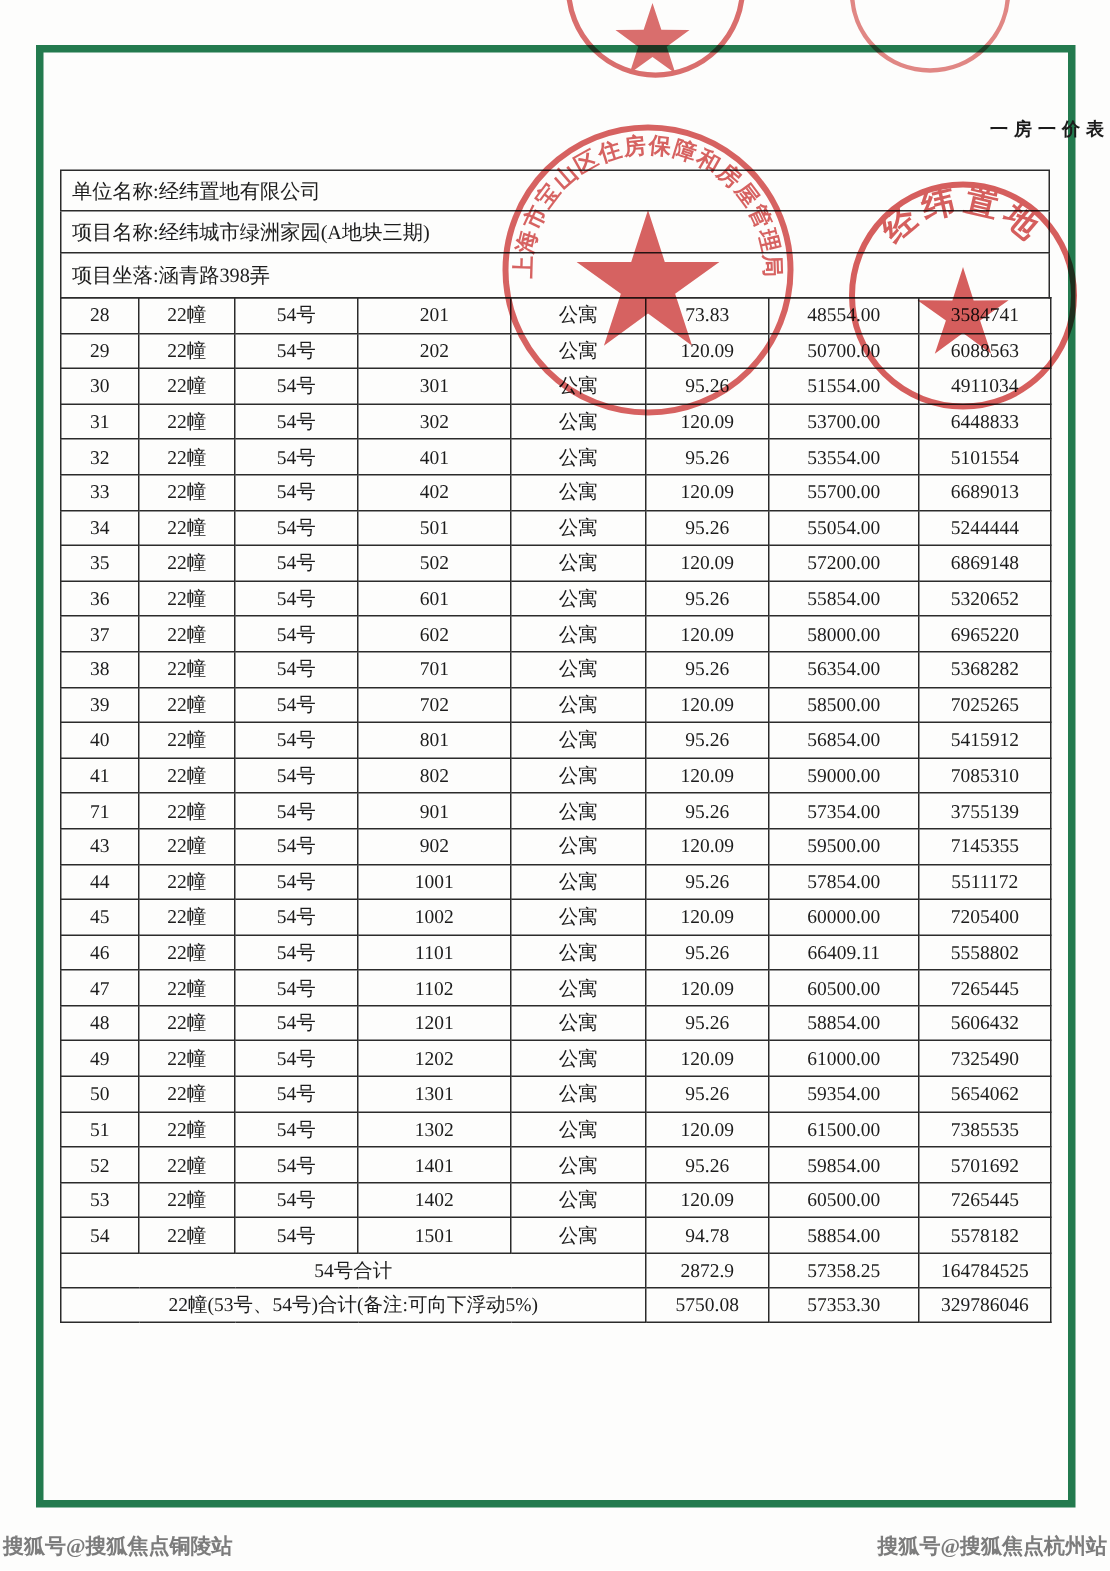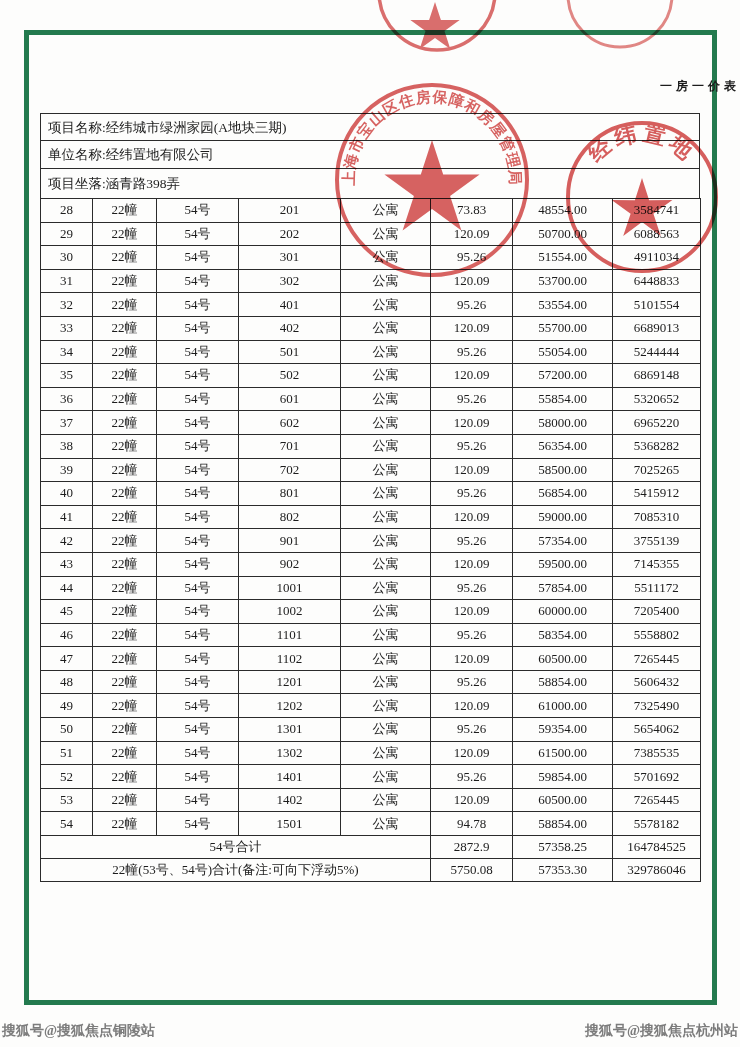--- a/index.html
+++ b/index.html
@@ -63,22 +63,22 @@
 <body>
 
 <div class="page">
 
   <div class="frame"></div>
 
   <h1 class="title">一房一价表</h1>
 
   <div class="doc">
     <div class="info">
+      <div class="info-row">单位名称:经纬置地有限公司</div>
       <div class="info-row">项目名称:经纬城市绿洲家园(A地块三期)</div>
-      <div class="info-row">单位名称:经纬置地有限公司</div>
       <div class="info-row">项目坐落:涵青路398弄</div>
     </div>
 
     <table class="price-table">
       <colgroup>
         <col style="width:52px">
           <col style="width:64px">
           <col style="width:82px">
           <col style="width:102px">
         <col style="width:90px">
@@ -236,21 +236,21 @@
             <td>22幢</td>
             <td>54号</td>
             <td>802</td>
             <td>公寓</td>
             <td>120.09</td>
             <td>59000.00</td>
             <td>7085310</td>
           </tr>
 
           <tr>
-            <td>42</td>
+            <td>71</td>
             <td>22幢</td>
             <td>54号</td>
             <td>901</td>
             <td>公寓</td>
             <td>95.26</td>
             <td>57354.00</td>
             <td>3755139</td>
           </tr>
 
           <tr>
@@ -286,21 +286,21 @@
             <td>7205400</td>
           </tr>
 
           <tr>
             <td>46</td>
             <td>22幢</td>
             <td>54号</td>
             <td>1101</td>
             <td>公寓</td>
             <td>95.26</td>
-            <td>58354.00</td>
+            <td>66409.11</td>
             <td>5558802</td>
           </tr>
 
           <tr>
             <td>47</td>
             <td>22幢</td>
             <td>54号</td>
             <td>1102</td>
             <td>公寓</td>
             <td>120.09</td>

